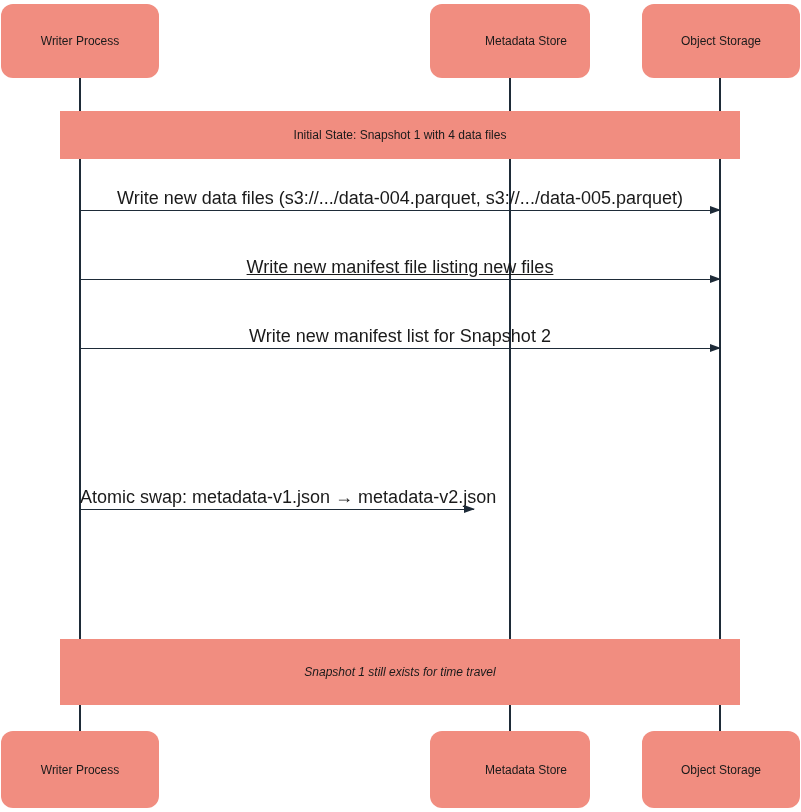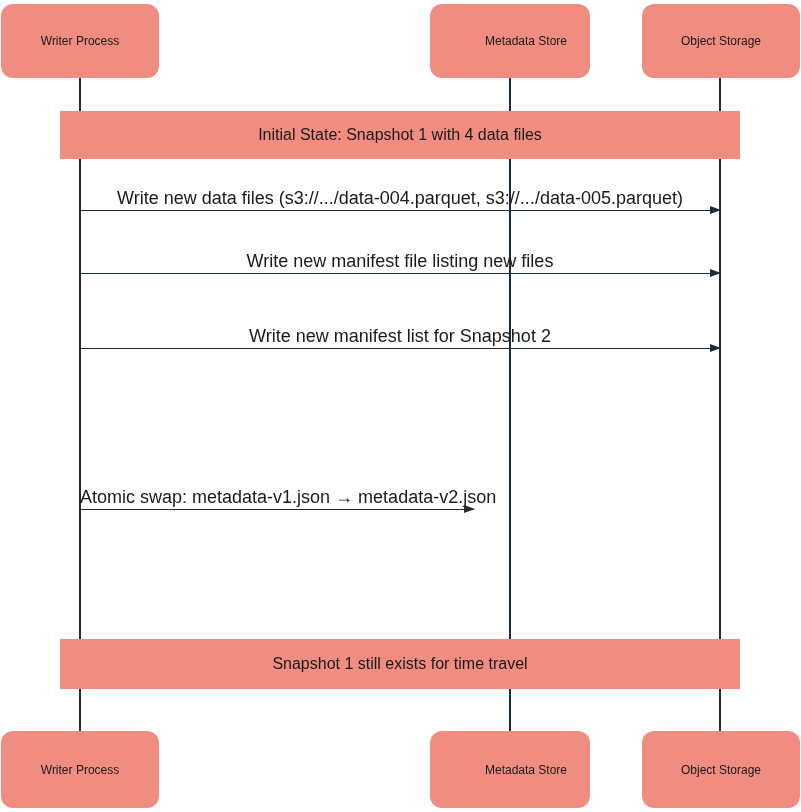--- a/index.html
+++ b/index.html
@@ -56,37 +56,37 @@
 
   
   .note{
     position:absolute;
     left:60px;
     width:680px;
     background:var(--note-fill);
     display:flex;
     align-items:center;
     justify-content:center;
-    font-size:16px;
+    font-size:12px;
     color:var(--text);
     z-index:2;
     text-align:center;
   }
   .note.n1{top:111px;height:48px;}
   .note.n2{top:570px;height:50px;}
-  .note.n3{top:639px;height:50px;}
+  .note.n3{top:639px;height:66px;font-style:italic;}
 
   
   .msg{
     position:absolute;
     left:80px;
     z-index:2;
   }
   .msg.m1{top:189px;width:640px;}
-  .msg.m2{top:252px;width:640px;}
+  .msg.m2{top:258px;width:640px;text-decoration:underline;}
   .msg.m3{top:327px;width:640px;}
   .msg.m4{top:396px;width:640px;}
   .msg.m5{top:488px;width:394px;}
   .msg-text{
     height:18px;
     line-height:18px;
     font-size:18px;
     text-align:center;
     margin-bottom:3px;
     white-space:nowrap;

